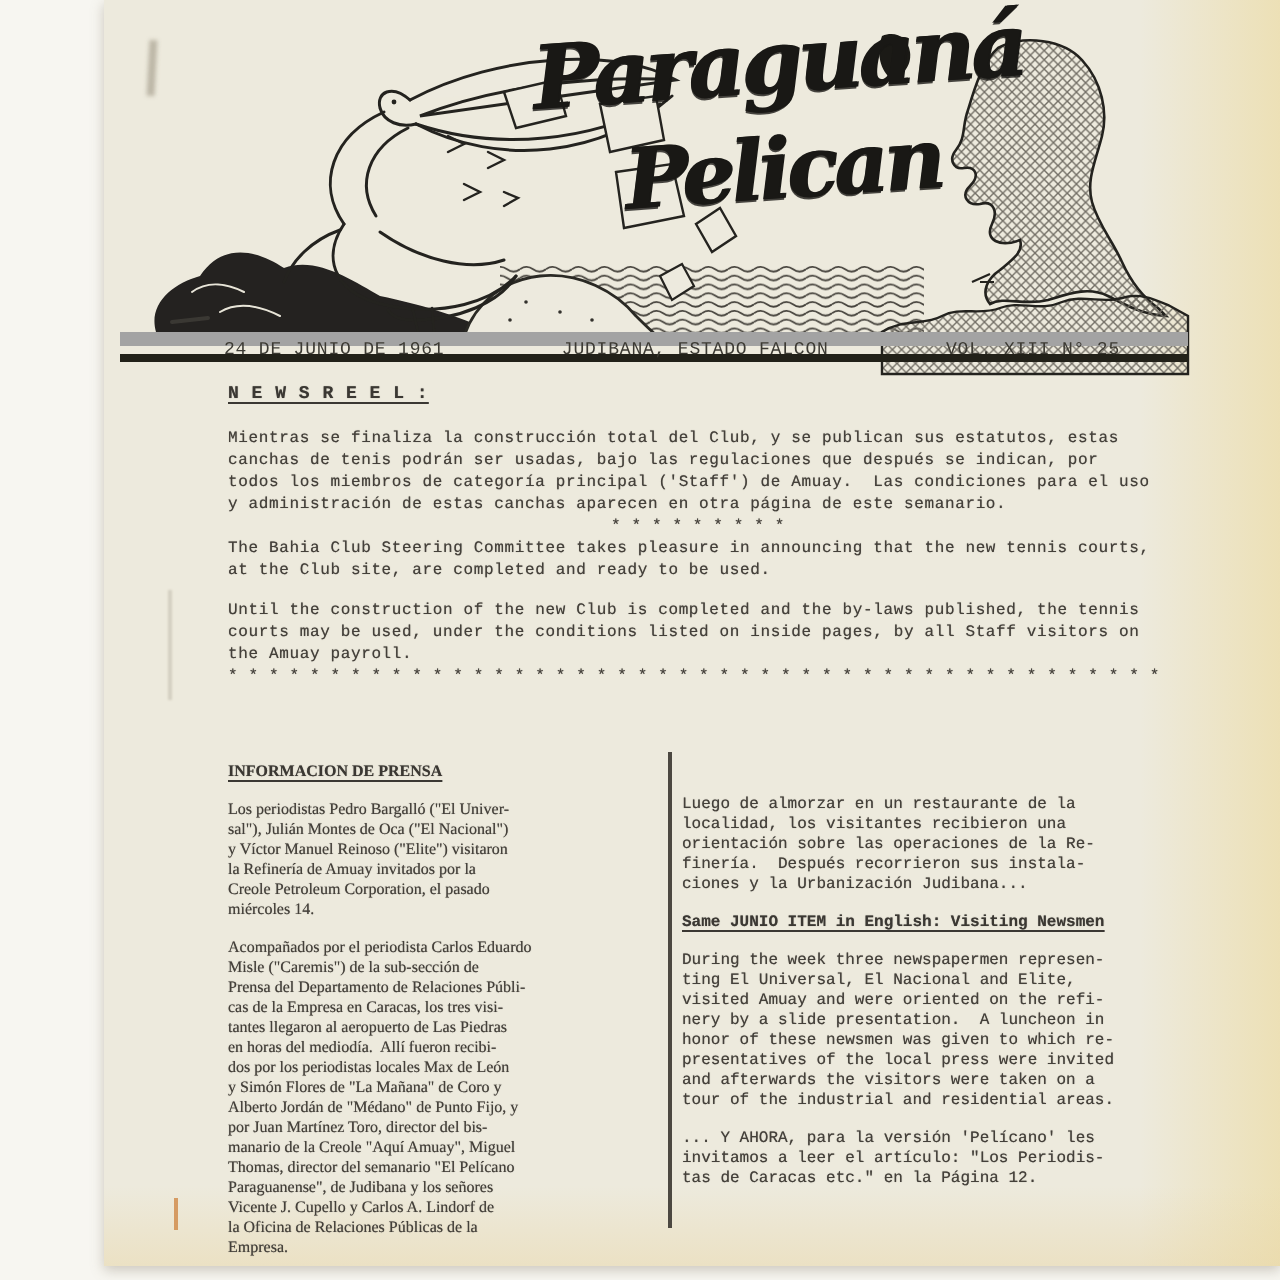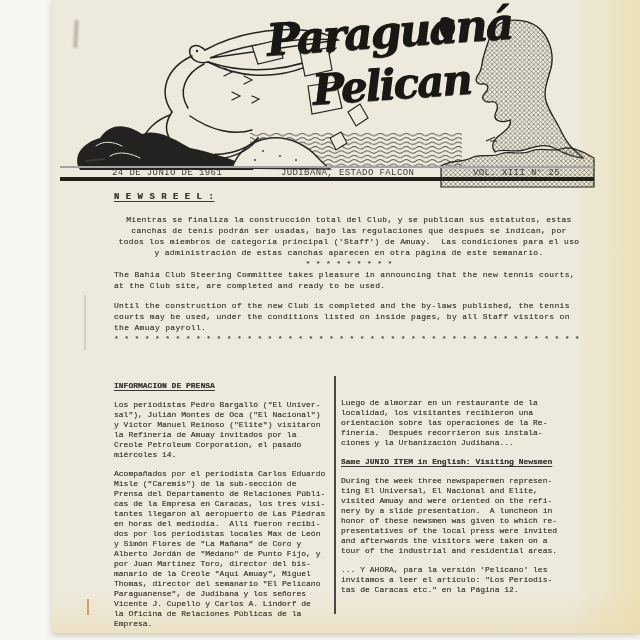--- a/index.html
+++ b/index.html
@@ -44,45 +44,45 @@
     font-weight:bold;font-style:italic;
     color:#191815;letter-spacing:-2px;
     text-shadow:1px 0 0 #191815, 0 1px 0 rgba(25,24,21,.8);
     white-space:nowrap;
   }
   .title-1{left:266px;top:6px;font-size:44px;transform:rotate(-4deg);}
   .title-2{left:312px;top:60px;font-size:42px;transform:rotate(-4deg);}
 
   .dateline{
     position:absolute;left:60px;top:166px;width:534px;height:15px;
-    border-top:2px solid #a3a3a3;border-bottom:4px solid #222119;
+    border-top:7px solid #a3a3a3;border-bottom:4px solid #222119;
     display:flex;align-items:center;justify-content:space-between;
     padding:1px 34px 1px 52px;box-sizing:border-box;
     font-size:9px;color:#3c3a33;letter-spacing:.4px;white-space:nowrap;
   }
 
   
   .tw{
     color:#44403a;font-size:8px;line-height:11px;
     white-space:pre-wrap;text-shadow:0 0 .4px rgba(68,64,58,.7);
   }
   .wide-block{position:absolute;left:114px;top:192px;width:470px;}
   .wide-block .tw{letter-spacing:.32px;}
   .hd{
     font-size:9px;font-weight:bold;color:#3b3833;
     text-decoration:underline;text-underline-offset:2px;
     letter-spacing:.5px;white-space:pre;line-height:11px;
     text-shadow:0 0 .4px rgba(59,56,51,.7);
   }
-  .mt9{margin-top:9px;}.mt11{margin-top:11px;text-align:center;}.mt6{margin-top:6px;}
+  .mt9{margin-top:9px;}.mt11{margin-top:11px;}.mt6{margin-top:6px;}
   .ctr{text-align:center;}
   .stars{letter-spacing:.34px;white-space:nowrap;overflow:hidden;}
 
   .cols{position:absolute;left:114px;top:381px;width:464px;display:flex;}
-  .col-left{width:220px;margin-right:7px;}
+  .col-left{width:220px;margin-right:7px;font-family:Liberation Serif, serif;}
   .col-right{width:237px;padding-top:17px;box-sizing:border-box;}
   .cols .tw{font-size:8px;line-height:10px;letter-spacing:0;}
   .col-hd{
     font-size:8px;font-weight:bold;color:#3b3833;line-height:10px;
     text-decoration:underline;text-underline-offset:2px;white-space:pre;
     text-shadow:0 0 .4px rgba(59,56,51,.7);
   }
   .col-divider{
     position:absolute;left:334px;top:376px;width:2px;height:238px;
     background:#4c4841;

